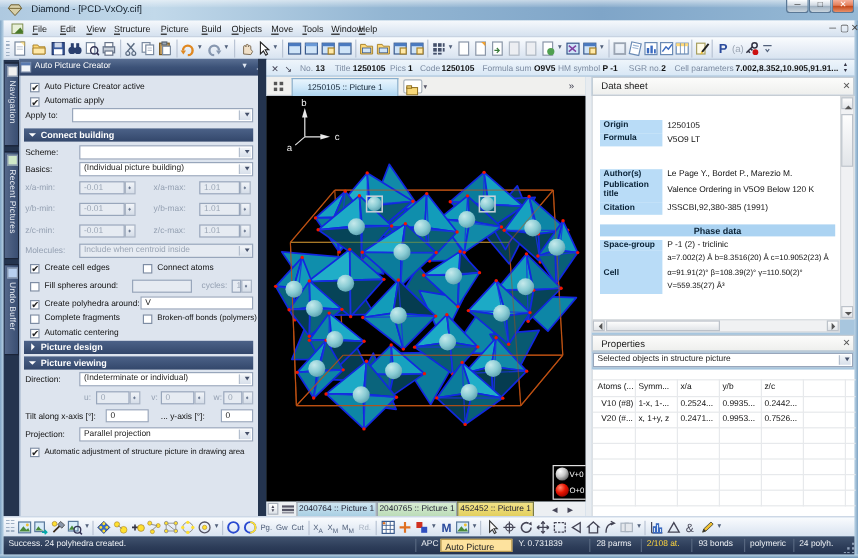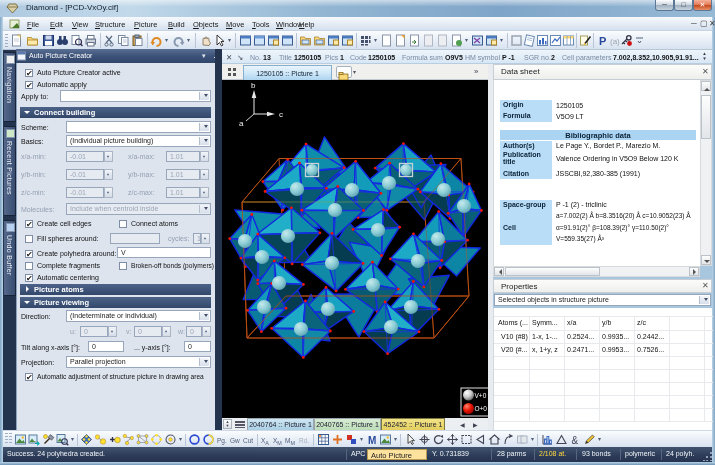--- a/index.html
+++ b/index.html
@@ -412,21 +412,21 @@
 <div class="abs spin" style="left:201px;top:233px;height:11px"></div>
 <div class="abs cb on" style="left:25px;top:250px"></div>
 <div class="abs lbl" style="left:37px;top:250px">Create polyhedra around:</div>
 <div class="abs fld" style="left:117px;top:247px;width:94px;height:11px">V</div>
 <div class="abs cb" style="left:25px;top:262px"></div>
 <div class="abs lbl" style="left:37px;top:262px">Complete fragments</div>
 <div class="abs cb" style="left:119px;top:262px"></div>
 <div class="abs lbl" style="left:131px;top:262px;font-size:6.6px">Broken-off bonds (polymers)</div>
 <div class="abs cb on" style="left:25px;top:274px"></div>
 <div class="abs lbl" style="left:37px;top:274px">Automatic centering</div>
-<div class="sech closed" style="top:284px">Picture atoms</div>
+<div class="sech closed" style="top:284px">Picture design</div>
 <div class="sech open" style="top:297px">Picture viewing</div>
 <div class="abs lbl" style="left:21px;top:313px">Direction:</div>
 <div class="abs fld combo" style="left:66px;top:310px;width:145px;height:12px">(Indeterminate or individual)<span class="ar"></span></div>
 <div class="abs lbl dis" style="left:70px;top:328px">u:</div>
 <div class="abs fld dis" style="left:80px;top:326px;width:28px;height:11px">0</div>
 <div class="abs spin" style="left:108px;top:326px;height:11px"></div>
 <div class="abs lbl dis" style="left:126px;top:328px">v:</div>
 <div class="abs fld dis" style="left:134px;top:326px;width:28px;height:11px">0</div>
 <div class="abs spin" style="left:162px;top:326px;height:11px"></div>
 <div class="abs lbl dis" style="left:178px;top:328px">w:</div>
@@ -853,27 +853,27 @@
 </div>
 
 <div class="abs" id="rsplit"></div>
 
 <div class="abs ptitle" style="left:493px;top:64px;width:219px;height:16px;">Data sheet <span class="px" style="left:208px;top:2px">✕</span></div>
 <div class="abs" id="dscontent">
 <div class="dlab" style="top:20px;height:11px;">Origin</div>
 <div class="dval" style="top:20px;height:11px;padding-top:2px">1250105</div>
 <div class="dlab" style="top:31px;height:11px;">Formula</div>
 <div class="dval" style="top:31px;height:11px;padding-top:2px">V5O9 LT</div>
-<div class="dhead" style="top:50px;height:10px">Bibliographic data</div>
 <div class="dlab" style="top:61px;height:9px;">Author(s)</div>
 <div class="dval" style="top:61px;height:9px;">Le Page Y., Bordet P., Marezio M.</div>
 <div class="dlab" style="top:70px;height:19px;">Publication<br>title</div>
 <div class="dval" style="top:70px;height:19px;"><span style="position:relative;top:4px">Valence Ordering in V5O9 Below 120 K</span></div>
 <div class="dlab" style="top:89px;height:10px;">Citation</div>
 <div class="dval" style="top:89px;height:10px;">JSSCBI,92,380-385 (1991)</div>
+<div class="dhead" style="top:107px;height:10px">Phase data</div>
 <div class="dlab" style="top:120px;height:9px;">Space-group</div>
 <div class="dval" style="top:120px;height:9px;">P -1 (2) - triclinic</div>
 <div class="dlab" style="top:129px;height:36px;display:flex;align-items:center;">Cell</div>
 <div class="dval" style="top:129px;height:36px;"><span style="font-size:6.5px;line-height:11.5px;display:inline-block">a=7.002(2) Å b=8.3516(20) Å c=10.9052(23) Å<br>α=91.91(2)° β=108.39(2)° γ=110.50(2)°<br>V=559.35(27) Å³</span></div>
 </div>
 <div class="abs vsb">
   <div class="sbb" style="left:0;top:0;width:10px;height:10px">
       <div class="sar" style="left:2px;top:3px;border-bottom-color:#555"></div>
     </div>
   <div class="sbb" style="left:0;top:14px;width:10px;height:44px"></div>

